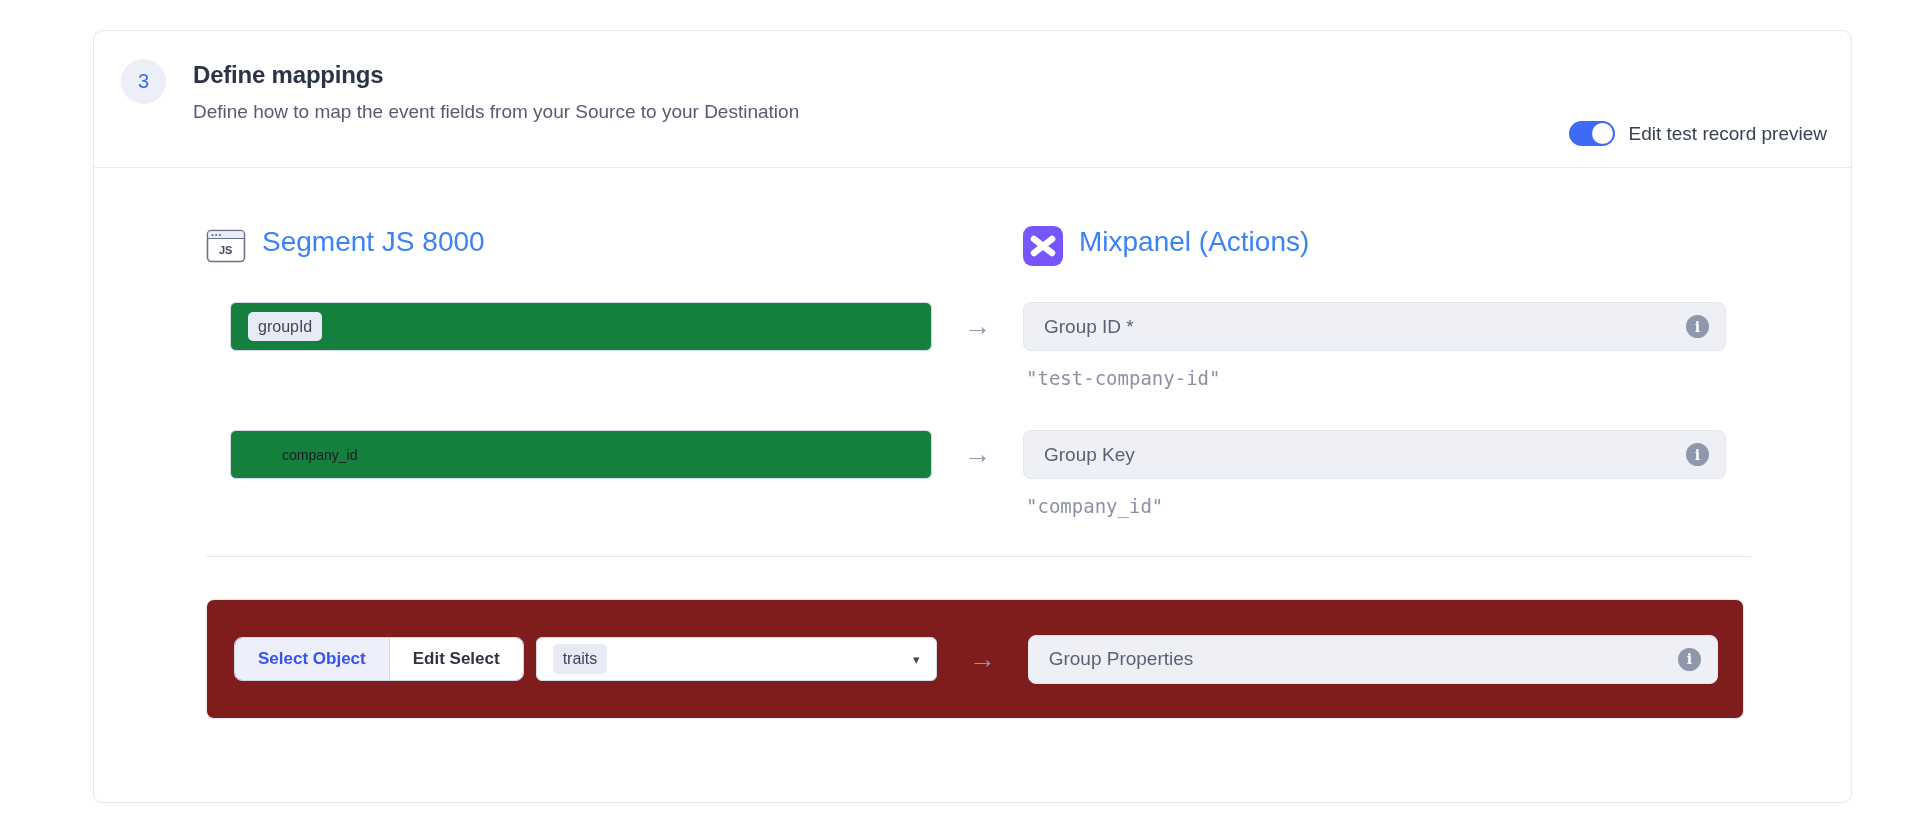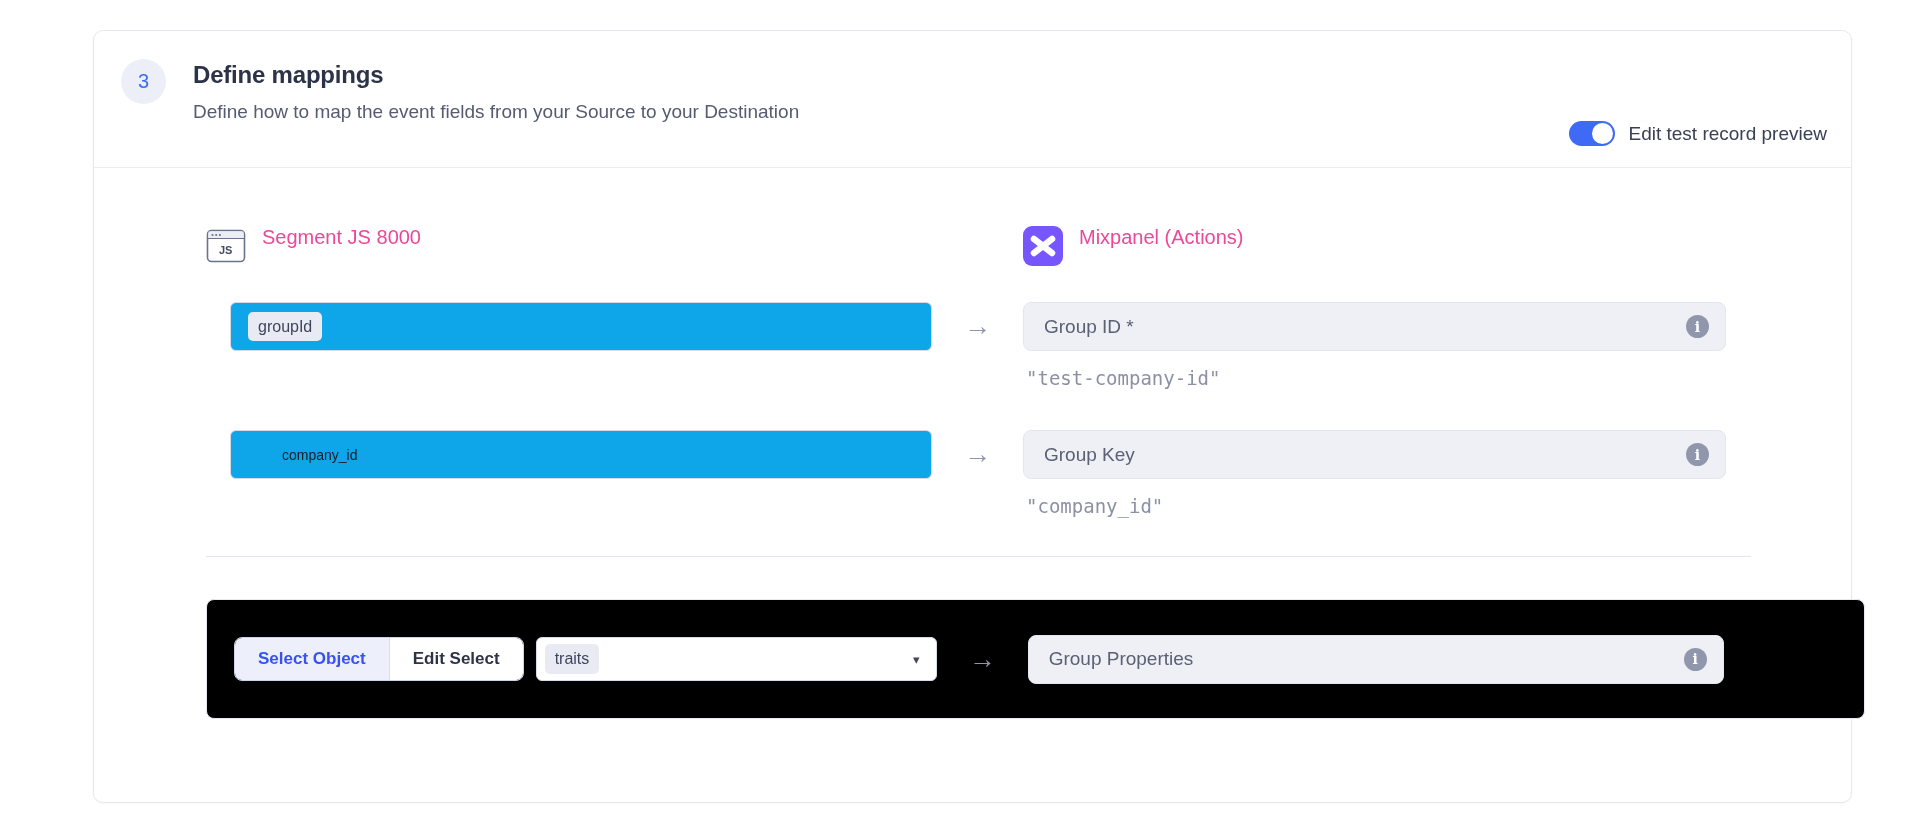--- a/index.html
+++ b/index.html
@@ -57,34 +57,34 @@
   .card-body { padding: 0 102px 0 112px; }
 
   .map-grid {
     display: grid;
     grid-template-columns: 726px 91px 703px;
     align-items: center;
   }
 
   .endpoints-row { margin-top: 58px; height: 40px; }
   .endpoint { display: flex; align-items: flex-start; gap: 16px; }
-  .endpoint-name { font-size: 20px; color: #ec4899; }
+  .endpoint-name { font-size: 28px; color: #3b82f6; }
   .js-icon svg { display: block; }
   .mixpanel-icon {
     width: 40px; height: 40px; border-radius: 9px;
     background: #7856ff;
     display: flex; align-items: center; justify-content: center; flex: 0 0 auto;
   }
 
   .mapping-row { margin-top: 36px; }
   .mapping-row.second { margin-top: 37px; }
 
   .source-input {
     margin-left: 24px; width: 702px; height: 49px;
-    background: #0ea5e9; border: 1px solid #d7daea; border-radius: 6px;
+    background: #15803d; border: 1px solid #d7daea; border-radius: 6px;
     display: flex; align-items: center; padding: 0 17px;
     cursor: text;
   }
   .chip {
     background: #e9ebf4; color: #3f455b;
     font-size: 16px; padding: 5px 10px; border-radius: 5px;
     line-height: 1.2;
   }
   .raw-value { font-size: 14px; color: #191d28; margin-left: 34px; }
 
@@ -113,42 +113,42 @@
     grid-column: 3; padding-left: 3px;
   }
 
   .mid-divider {
     margin-top: 35px; height: 1px; width: 1545px;
     background: #e4e5ea;
   }
 
   
   .object-panel {
-    margin-top: 42px; width: 1659px; height: 120px;
+    margin-top: 42px; width: 1538px; height: 120px;
     border: 1px solid #e6e8f2; border-radius: 8px;
     display: flex; align-items: center; padding: 0 25px 0 27px;
-    background: #000000;
+    background: #7f1d1d;
   }
   .btn-group {
     display: flex; height: 44px;
     border: 1px solid #ced3e6; border-radius: 8px; overflow: hidden;
     flex: 0 0 auto;
   }
   .btn-group .seg {
     height: 100%; display: flex; align-items: center; justify-content: center;
     font-size: 17px; font-weight: 600; cursor: pointer;
     padding: 0 23px;
   }
   .seg.selected { background: #edeffa; color: #3752f0; border-right: 1px solid #d7dbea; }
   .seg.plain { background: #ffffff; color: #2e3444; }
 
   .object-dropdown {
     margin-left: 12px; width: 401px; height: 44px;
     border: 1px solid #d7daea; border-radius: 6px; background: #ffffff;
-    display: flex; align-items: center; padding: 0 8px;
+    display: flex; align-items: center; padding: 0 16px;
     cursor: pointer; position: relative; flex: 0 0 auto;
   }
   .caret { position: absolute; right: 16px; font-size: 13px; color: #3f455b; }
 
   .object-arrow-cell { width: 91px; text-align: center; flex: 0 0 auto; }
   .object-dest { width: 696px; }
 </style>
 </head>
 <body>
 

